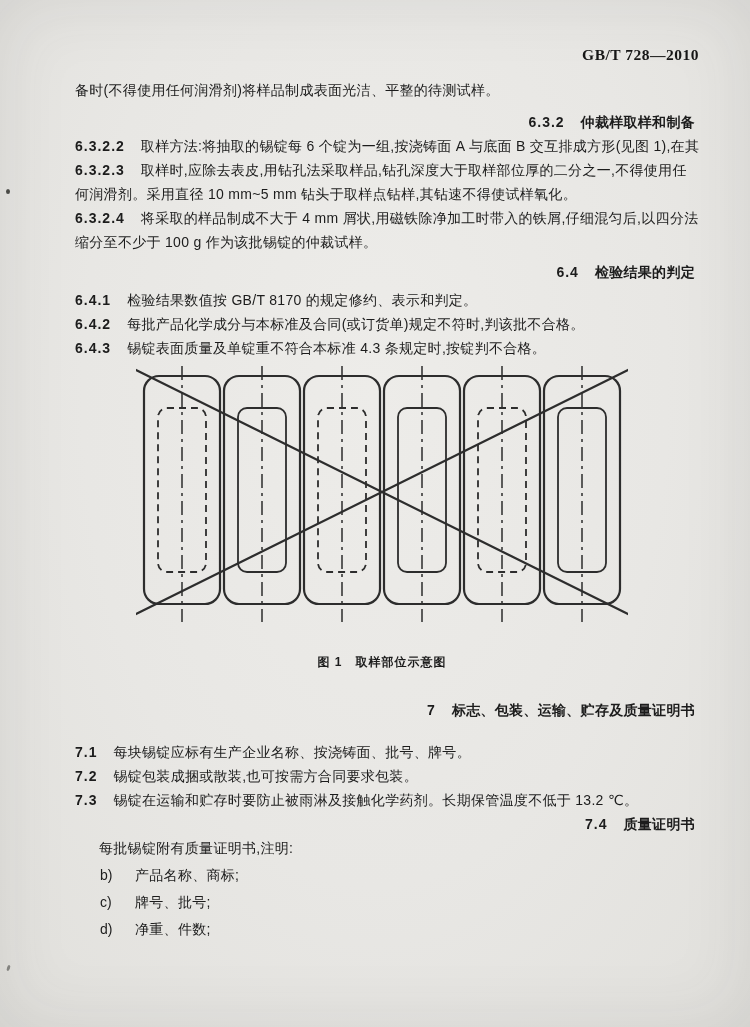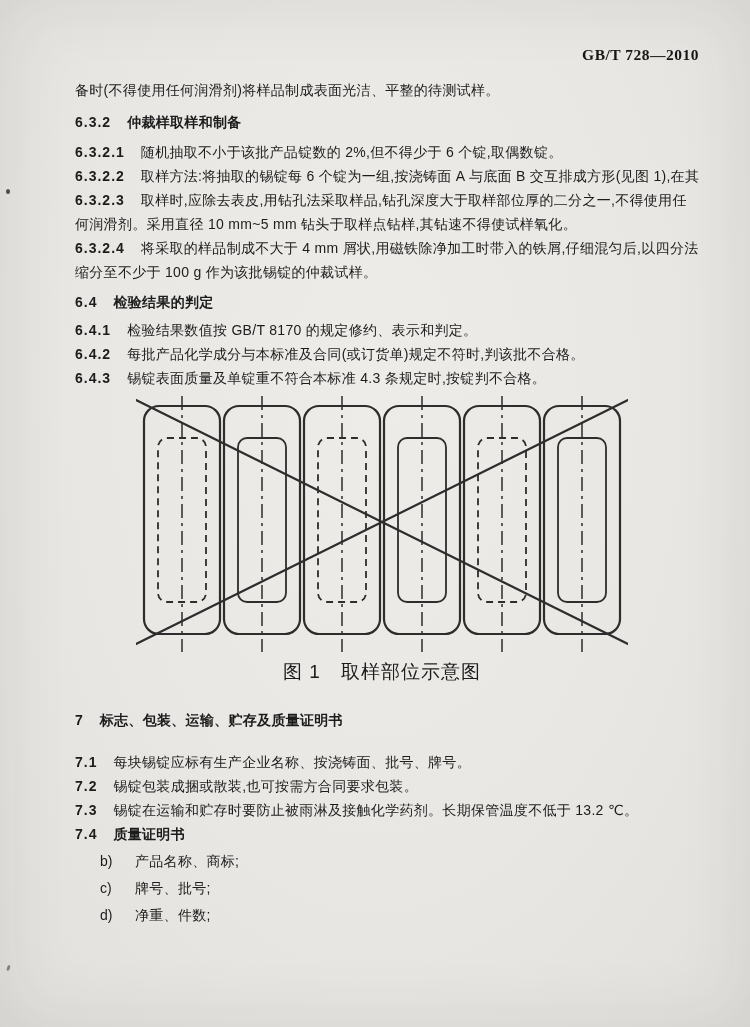--- a/index.html
+++ b/index.html
@@ -22,56 +22,55 @@
     font-weight:bold;font-size:15.5px;letter-spacing:.5px;color:#161616;
   }
   .content{
     position:absolute;left:75px;top:78px;width:620px;
     font-size:14px;line-height:24px;color:#1c1c1c;
   }
   .clause{margin:0;white-space:nowrap;}
   .clause .num{font-weight:bold;margin-right:16px;letter-spacing:1px;}
   .clause .line{letter-spacing:.3px;}
   .cont{margin:0;white-space:nowrap;letter-spacing:.3px;}
-  .heading{font-weight:bold;}
+  .heading{font-weight:bold;text-align:right;}
   .mt3{margin-top:3px;}.mt4{margin-top:4px;}.mt6{margin-top:6px;}
   .mt8{margin-top:8px;}.mt18{margin-top:18px;}.mt24{margin-top:24px;}
   .indent{padding-left:24px;}
   .list-item{padding-left:25px;}
   .list-item .marker{display:inline-block;width:21px;margin-right:14px;font-weight:normal;}
   .figure-wrap{margin-top:4px;margin-left:61px;width:492px;height:262px;}
   .figure-wrap svg{display:block;width:492px;height:262px;}
   .outer{fill:none;stroke:#2d2d2d;stroke-width:2.2;}
   .inner{fill:none;stroke:#2d2d2d;stroke-width:1.8;}
   .inner.dashed{stroke-dasharray:7 5;}
   .centerline{stroke:#2d2d2d;stroke-width:1.5;stroke-dasharray:14 5 3 5;}
   .diag{stroke:#2d2d2d;stroke-width:2.2;stroke-linecap:round;}
   .caption{
-    margin-top:4px;margin-left:61px;width:492px;
-    text-align:center;font-weight:normal;font-size:19px;letter-spacing:1px;
+    margin-top:24px;margin-left:61px;width:492px;
+    text-align:center;font-weight:bold;font-size:12px;letter-spacing:1px;
     white-space:nowrap;
   }
   .speck{position:absolute;background:#4a4a46;border-radius:50%;}
   .speck1{left:6px;top:189px;width:4px;height:5px;}
   .speck2{left:7px;top:965px;width:3px;height:6px;transform:rotate(20deg);opacity:.6;}
 </style>
 </head>
 <body>
 
 <div class="page">
 
   <div class="header">GB/T 728—2010</div>
 
   <div class="content">
 
     <p class="clause"><span class="line">备时(不得使用任何润滑剂)将样品制成表面光洁、平整的待测试样。</span></p>
 
     <p class="clause heading mt8"><span class="num">6.3.2</span><span class="line">仲裁样取样和制备</span></p>
 
-    <p class="clause mt6"><span class="num">6.3.2.1</span><span class="line">随机抽取不小于该批产品锭数的 2%,但不得少于 6 个锭,取偶数锭。</span></p>
 
     <p class="clause"><span class="num">6.3.2.2</span><span class="line">取样方法:将抽取的锡锭每 6 个锭为一组,按浇铸面 A 与底面 B 交互排成方形(见图 1),在其</span></p>
 
     <p class="clause"><span class="num">6.3.2.3</span><span class="line">取样时,应除去表皮,用钻孔法采取样品,钻孔深度大于取样部位厚的二分之一,不得使用任</span></p>
     <div class="cont">何润滑剂。采用直径 10 mm~5 mm 钻头于取样点钻样,其钻速不得使试样氧化。</div>
 
     <p class="clause"><span class="num">6.3.2.4</span><span class="line">将采取的样品制成不大于 4 mm 屑状,用磁铁除净加工时带入的铁屑,仔细混匀后,以四分法</span></p>
     <div class="cont">缩分至不少于 100 g 作为该批锡锭的仲裁试样。</div>
 
     <p class="clause heading mt6"><span class="num">6.4</span><span class="line">检验结果的判定</span></p>
@@ -109,20 +108,21 @@
 
     <div class="caption">图 1　取样部位示意图</div>
 
     <p class="clause heading mt24"><span class="num">7</span><span class="line">标志、包装、运输、贮存及质量证明书</span></p>
 
     <p class="clause mt18"><span class="num">7.1</span><span class="line">每块锡锭应标有生产企业名称、按浇铸面、批号、牌号。</span></p>
     <p class="clause"><span class="num">7.2</span><span class="line">锡锭包装成捆或散装,也可按需方合同要求包装。</span></p>
     <p class="clause"><span class="num">7.3</span><span class="line">锡锭在运输和贮存时要防止被雨淋及接触化学药剂。长期保管温度不低于 13.2 ℃。</span></p>
     <p class="clause heading"><span class="num">7.4</span><span class="line">质量证明书</span></p>
 
+    <p class="clause indent"><span class="line">每批锡锭附有质量证明书,注明:</span></p>
 
     <p class="clause list-item mt3"><span class="marker">b)</span><span class="line">产品名称、商标;</span></p>
     <p class="clause list-item mt3"><span class="marker">c)</span><span class="line">牌号、批号;</span></p>
     <p class="clause list-item mt3"><span class="marker">d)</span><span class="line">净重、件数;</span></p>
 
   </div>
 
   <div class="speck speck1"></div>
   <div class="speck speck2"></div>
 

